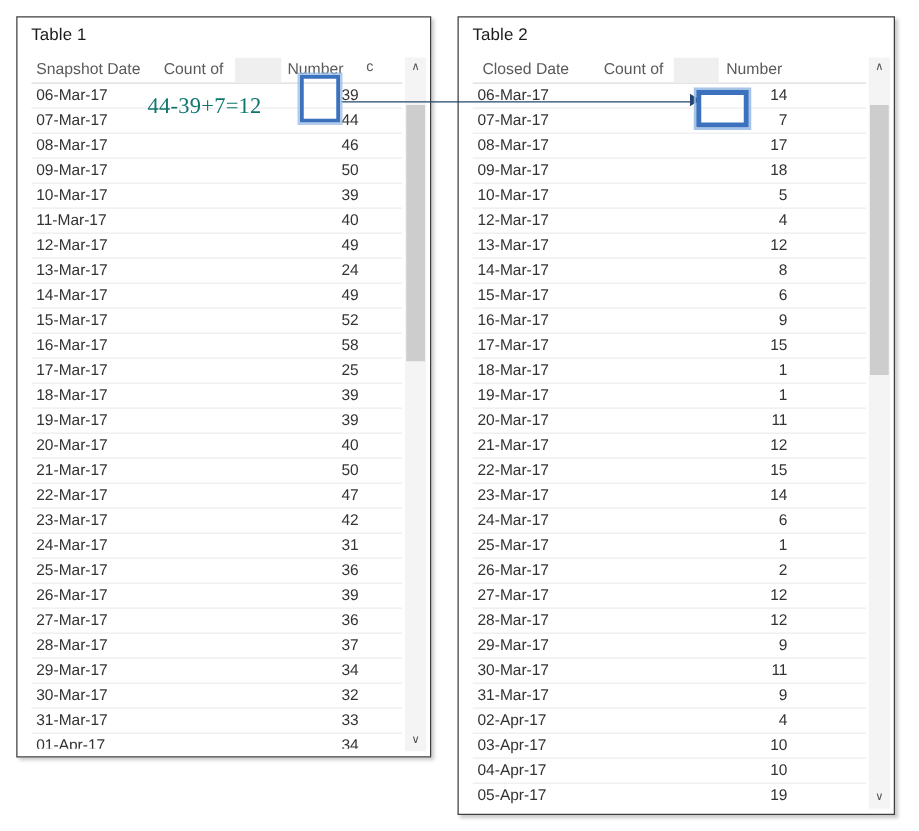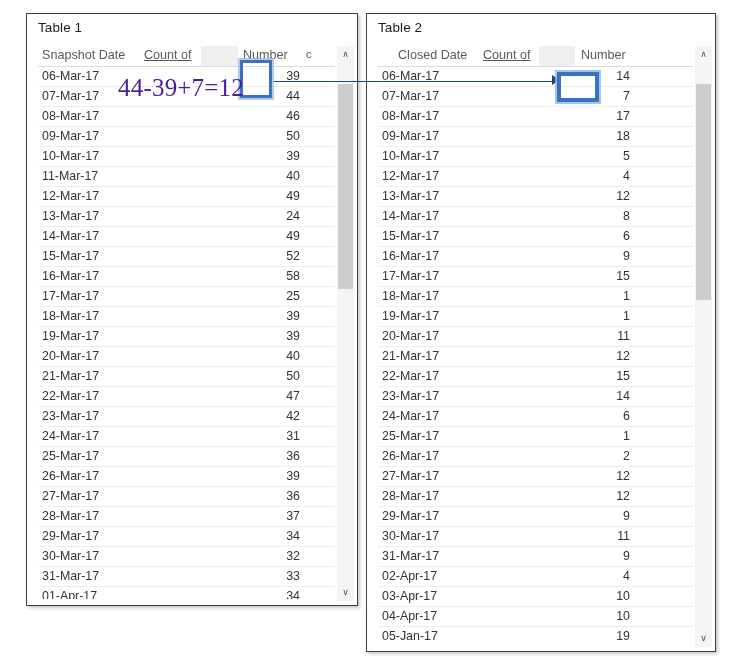--- a/index.html
+++ b/index.html
@@ -16,21 +16,21 @@
   }
 
   
   .panel {
     position: absolute;
     background: #ffffff;
     border: 1px solid #3f3f3f;
     box-sizing: border-box;
     box-shadow: 2px 2px 3px rgba(0,0,0,0.22);
   }
-  #panel-left  { left: 26px;  top: 13px; width: 332px; height: 593px; }
+  #panel-left  { left: 13px;  top: 13px; width: 332px; height: 593px; }
   #panel-right { left: 366px; top: 13px; width: 350px; height: 639px; }
 
   .panel-title {
     position: absolute;
     left: 11px;
     top: 6px;
     font-size: 13.5px;
     color: #1b1b1b;
     letter-spacing: .1px;
     white-space: nowrap;
@@ -48,33 +48,33 @@
   .hdr {
     position: relative;
     height: 20px;
     border-bottom: 1px solid #dcdcdc;
     font-size: 12.6px;
     color: #5a5a5a;
     white-space: nowrap;
   }
   .hdr span { position: absolute; top: 2px; }
   .hdr .h-date { left: 4px; }
-  .hdr .h-count { left: 106px; text-decoration: underline; }
+  .hdr .h-count { left: 106px; }
   .hdr .h-gapbox {
     position: absolute;
     top: 0px;
     left: 163px;
     width: 37px;
     height: 20px;
     background: #efefef;
   }
   .hdr .h-number { left: 205px; text-align: right; }
   .hdr .h-suffix { left: 268px; font-size: 11.5px; }
 
-  #grid-right .hdr .h-date { left: 20px; }
+  #grid-right .hdr .h-date { left: 8px; }
   #grid-right .hdr .h-count { left: 105px; }
   #grid-right .hdr .h-gapbox { left: 161px; width: 36px; }
   #grid-right .hdr .h-number { left: 203px; }
 
   .rows { position: relative; }
   .row {
     position: relative;
     height: 19px;
     border-bottom: 1px solid #ededed;
     font-size: 12.4px;
@@ -125,22 +125,22 @@
   }
   #sb-thumb-left  { top: 38px; height: 205px; }
   #sb-thumb-right { top: 38px; height: 216px; }
 
   
   .anno-formula {
     position: absolute;
     left: 118px;
     top: 74px;
     font-family: "Liberation Serif", serif;
-    font-size: 25px;
-    color: #4c1d95;
+    font-size: 18px;
+    color: #0f766e;
     white-space: nowrap;
     letter-spacing: .2px;
   }
   .hl-box {
     position: absolute;
     box-sizing: border-box;
     border: 3px solid #3c72bd;
     background: transparent;
   }
   #hl-left {
@@ -434,21 +434,21 @@
         </div>
         <div class="row">
           <span class="cell-date">03-Apr-17</span>
           <span class="cell-val">10</span>
         </div>
         <div class="row">
           <span class="cell-date">04-Apr-17</span>
           <span class="cell-val">10</span>
         </div>
         <div class="row">
-          <span class="cell-date">05-Jan-17</span>
+          <span class="cell-date">05-Apr-17</span>
           <span class="cell-val">19</span>
         </div>
       </div>
   </div>
 
   <div class="scrollbar">
     <div class="sb-arrow sb-up">∧</div>
     <div class="sb-thumb" id="sb-thumb-right"></div>
     <div class="sb-arrow sb-down">∨</div>
   </div>

